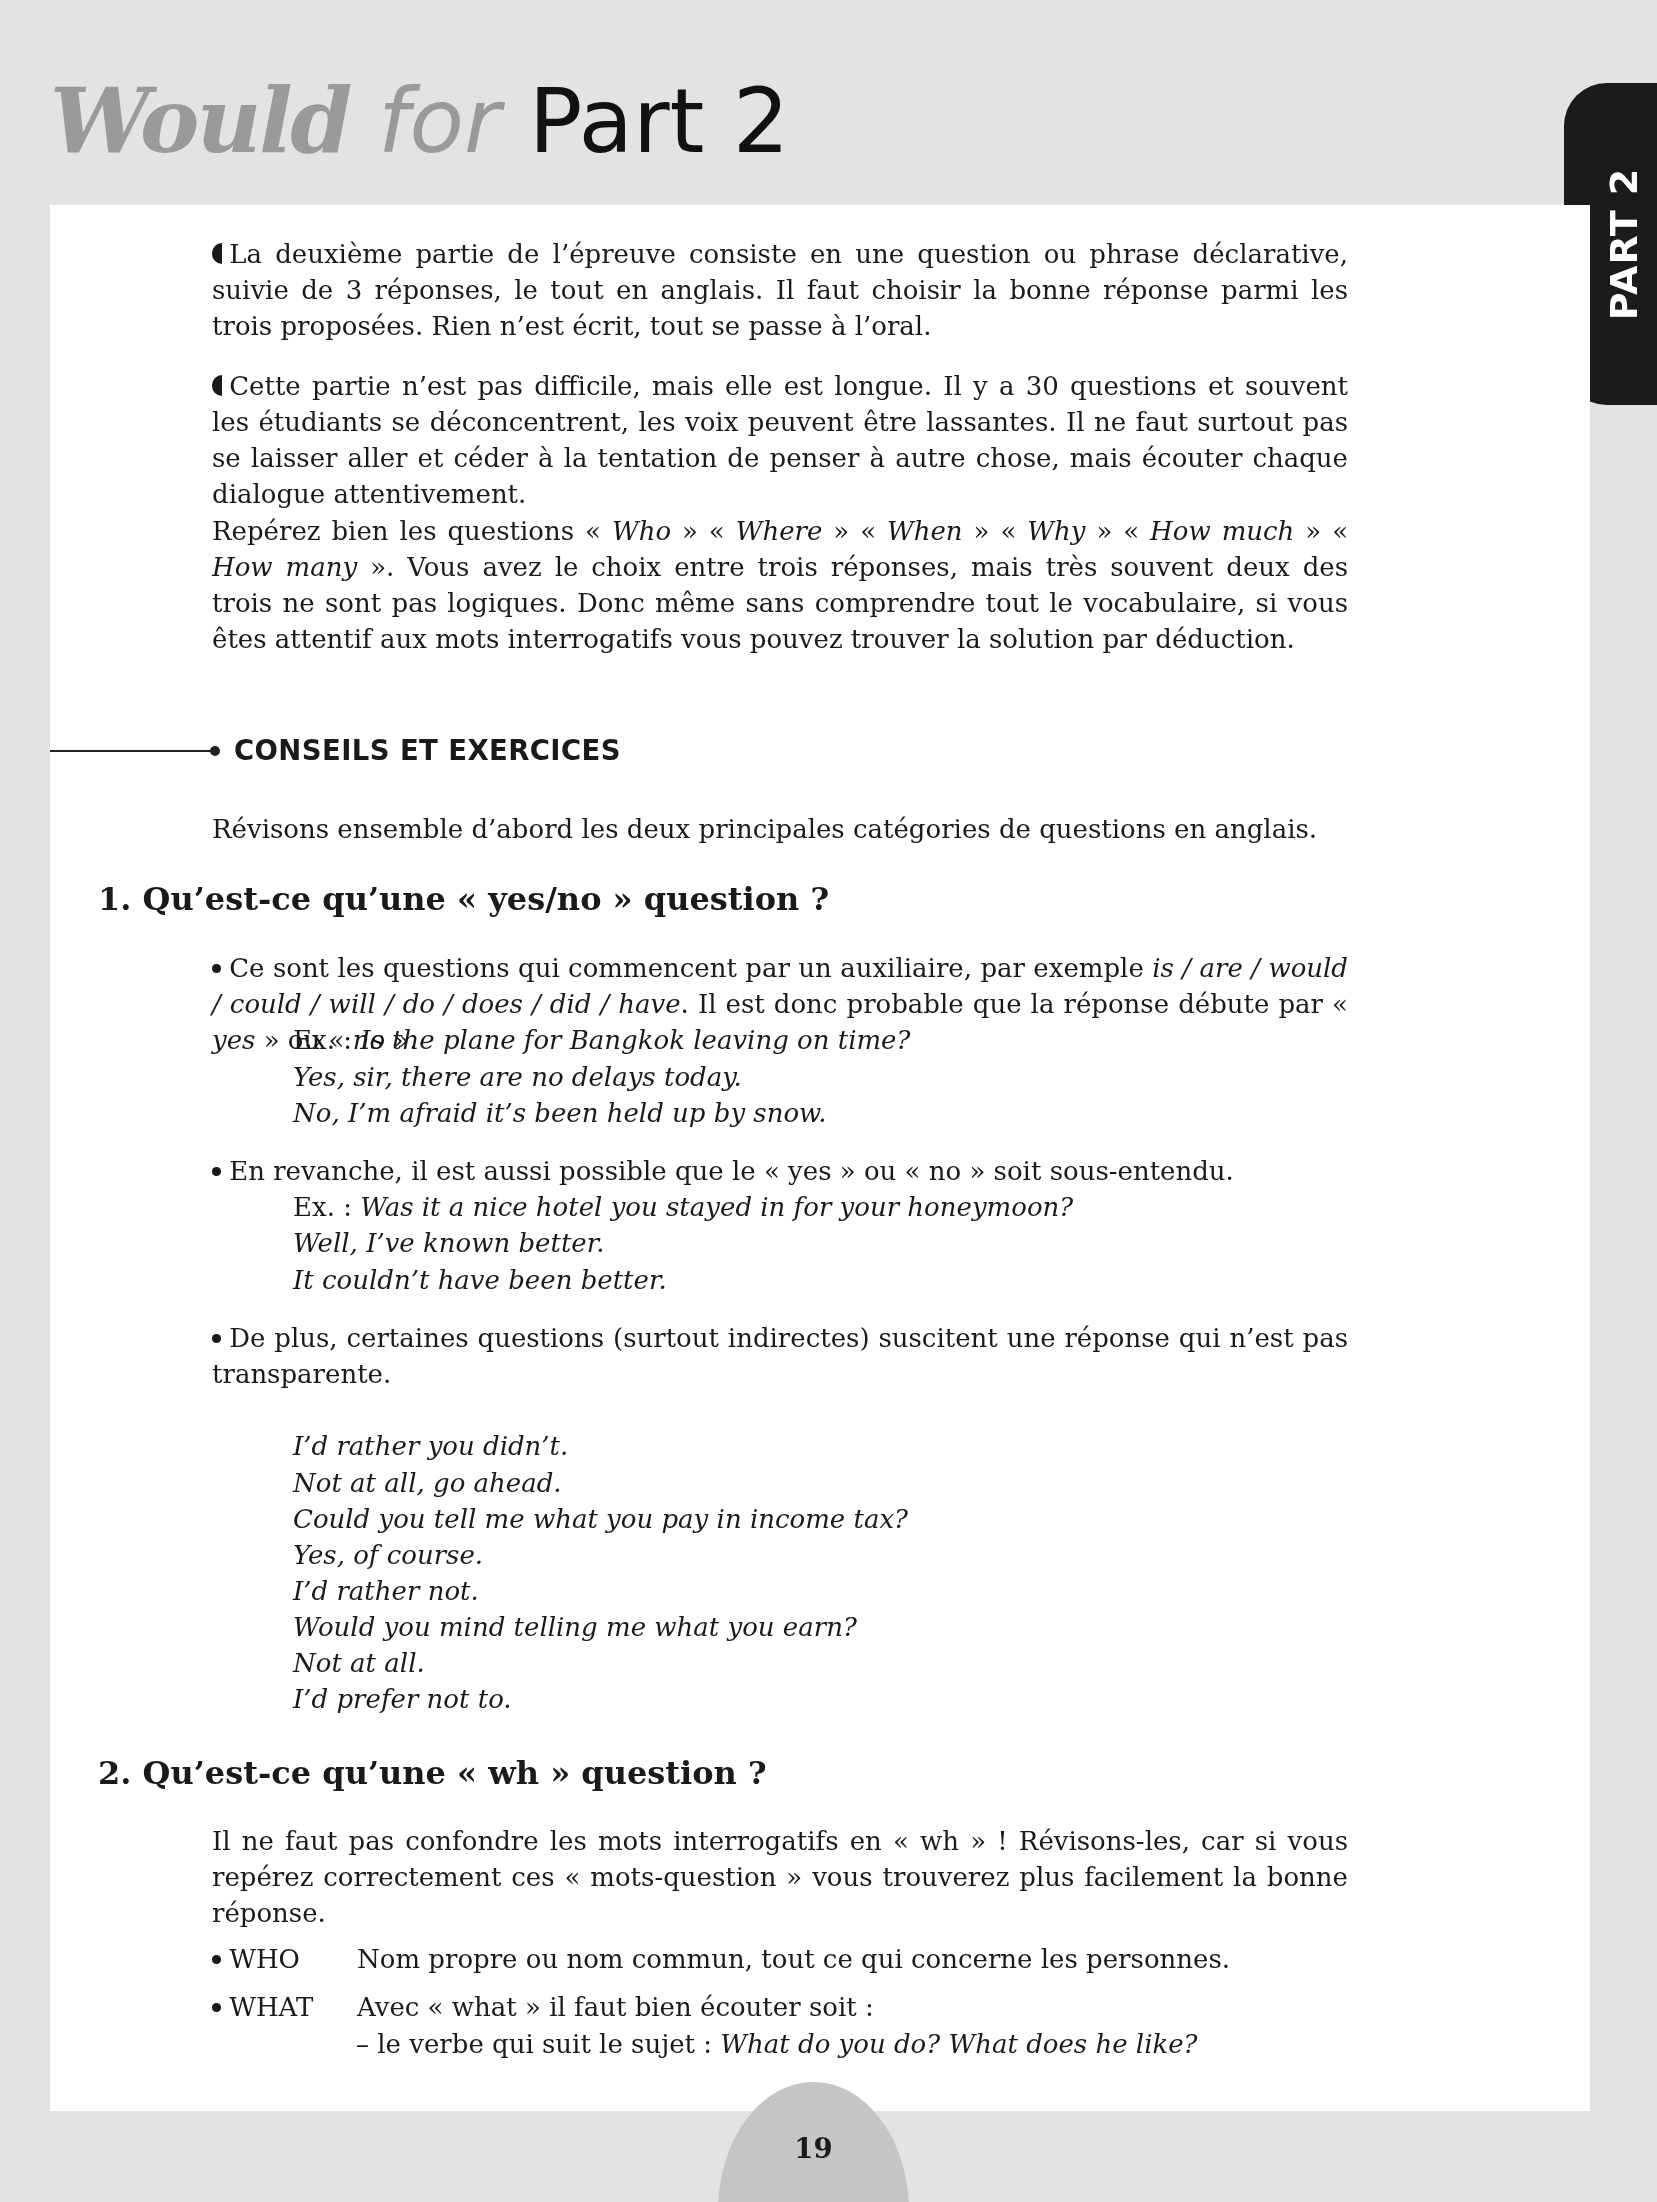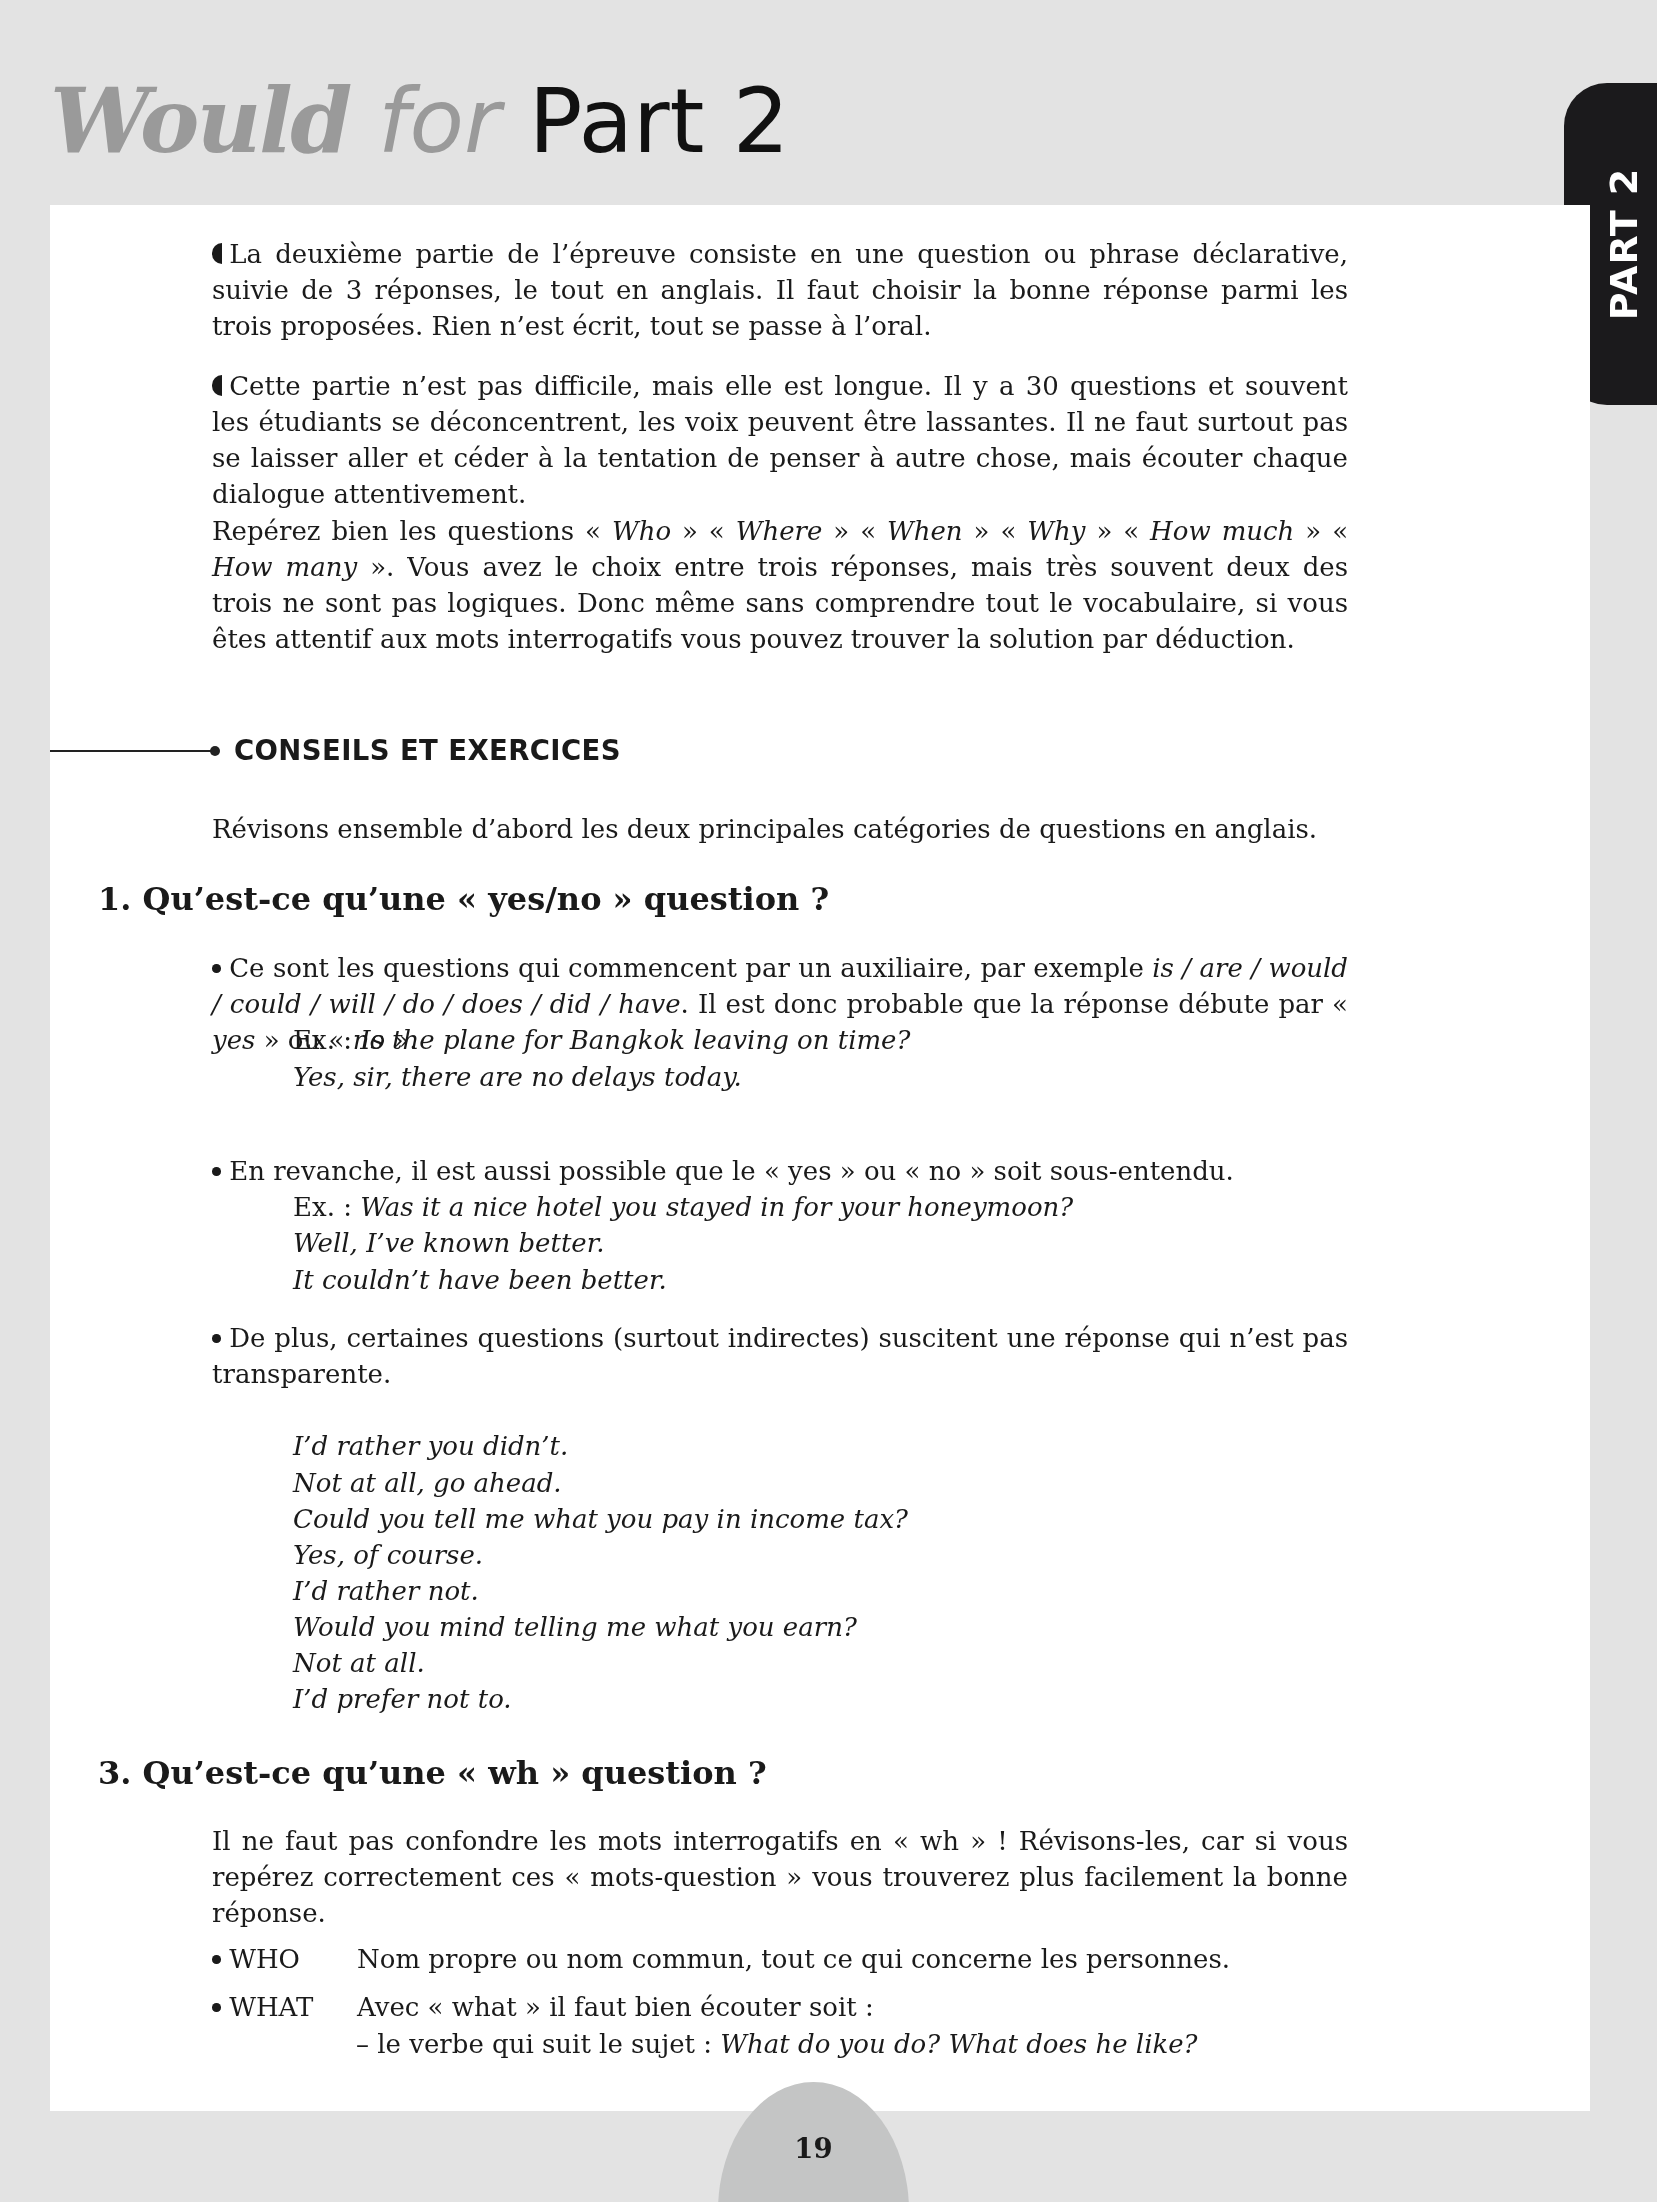--- a/index.html
+++ b/index.html
@@ -92,37 +92,38 @@
   <h3 class="section-title">CONSEILS ET EXERCICES</h3>
 
   <p class="p" style="top:597px;margin-top:9px;">Révisons ensemble d’abord les deux principales catégories de questions en anglais.</p>
 
   <h2 class="h2" style="top:675px;">1. Qu’est-ce qu’une « yes/no » question ?</h2>
 
   <p class="p" style="top:745px;"><span class="bullet-dot"></span><span>Ce sont les questions qui commencent par un auxiliaire, par exemple </span><i>is / are / would / could / will / do / does / did / have</i><span>. Il est donc probable que la réponse débute par « </span><i>yes</i><span> » ou « </span><i>no</i><span> ».</span></p>
 
   <p class="ex" style="top:817px;"><span class="prefix">Ex. : </span><span>Is the plane for Bangkok leaving on time?</span></p>
   <p class="ex" style="top:854px;">Yes, sir, there are no delays today.</p>
+  <p class="ex" style="top:890px;">No, I’m afraid it’s been held up by snow.</p>
 
   <p class="p" style="top:948px;"><span class="bullet-dot"></span><span>En revanche, il est aussi possible que le « yes » ou « no » soit sous-entendu.</span></p>
   <p class="ex" style="top:984px;"><span class="prefix">Ex. : </span><span>Was it a nice hotel you stayed in for your honeymoon?</span></p>
   <p class="ex" style="top:1020px;">Well, I’ve known better.</p>
   <p class="ex" style="top:1057px;">It couldn’t have been better.</p>
 
   <p class="p" style="top:1115px;"><span class="bullet-dot"></span><span>De plus, certaines questions (surtout indirectes) suscitent une réponse qui n’est pas transparente.</span></p>
   <p class="ex" style="top:1223px;">I’d rather you didn’t.</p>
   <p class="ex" style="top:1260px;">Not at all, go ahead.</p>
   <p class="ex" style="top:1296px;">Could you tell me what you pay in income tax?</p>
   <p class="ex" style="top:1332px;">Yes, of course.</p>
   <p class="ex" style="top:1368px;">I’d rather not.</p>
   <p class="ex" style="top:1404px;">Would you mind telling me what you earn?</p>
   <p class="ex" style="top:1440px;">Not at all.</p>
   <p class="ex" style="top:1476px;">I’d prefer not to.</p>
 
-  <h2 class="h2" style="top:1549px;">3. Qu’est-ce qu’une « wh » question ?</h2>
+  <h2 class="h2" style="top:1549px;">2. Qu’est-ce qu’une « wh » question ?</h2>
 
   <p class="p" style="top:1618px;">Il ne faut pas confondre les mots interrogatifs en « wh » !  Révisons-les, car si vous repérez correctement ces « mots-question » vous trouverez plus facilement la bonne réponse.</p>
 
   <div class="wh-row" style="top:1736px;">
     <span class="wh-key"><span class="bullet-dot"></span><span>WHO</span></span><span class="wh-val">Nom propre ou nom commun, tout ce qui concerne les personnes.</span>
   </div>
   <div class="wh-row" style="top:1784px;">
     <span class="wh-key"><span class="bullet-dot"></span><span>WHAT</span></span><span class="wh-val">Avec « what » il faut bien écouter soit :</span>
   </div>
   <div class="wh-row" style="top:1821px; left:306px;">

